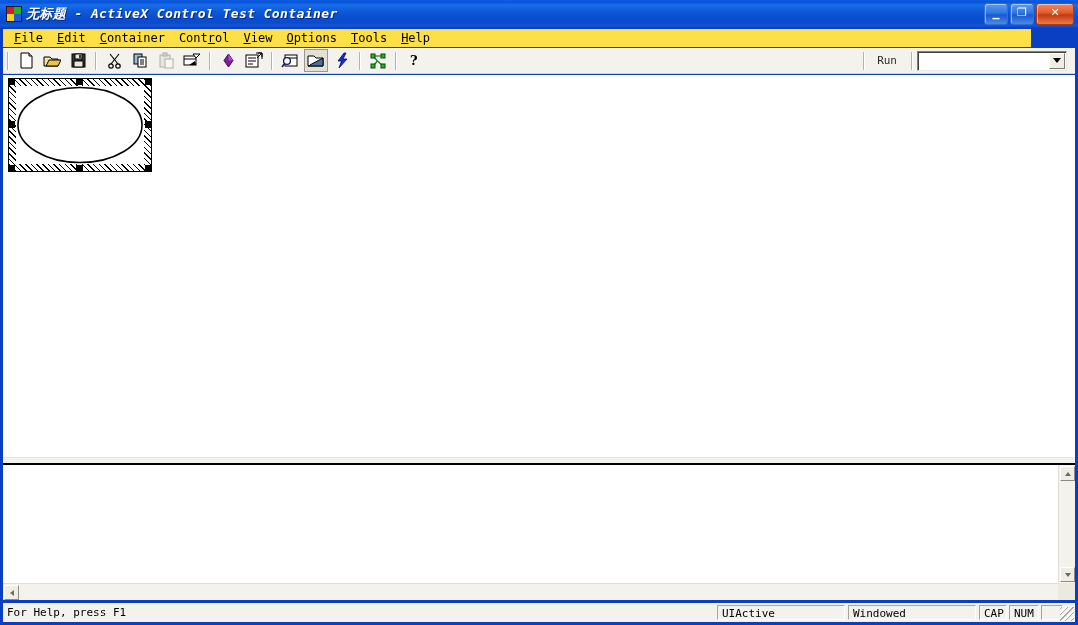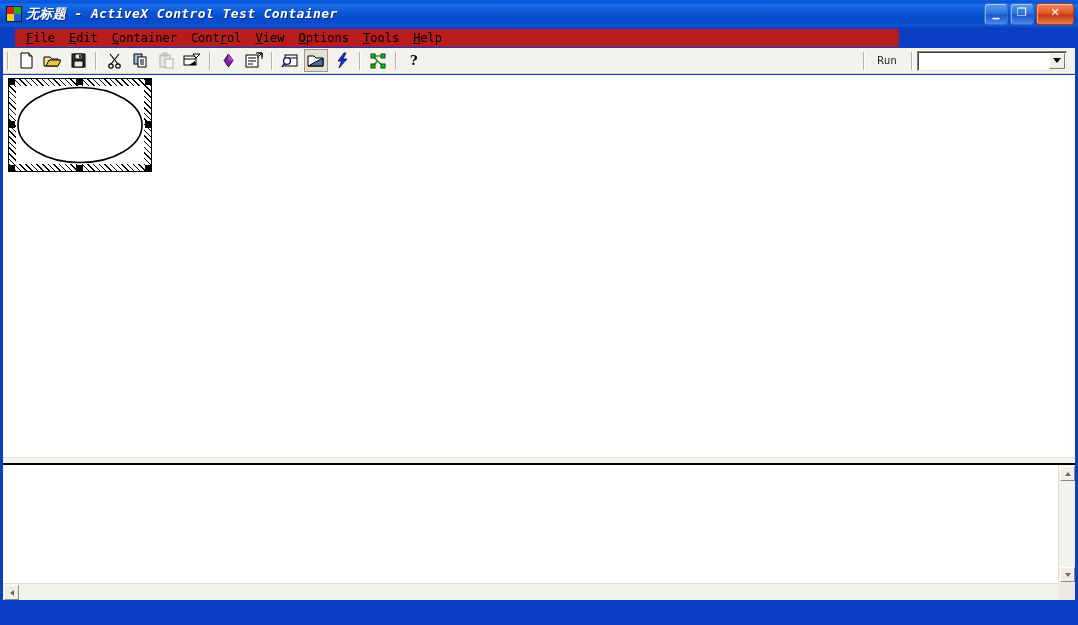--- a/index.html
+++ b/index.html
@@ -90,28 +90,27 @@
     font-weight: bold;
     line-height: 18px;
     text-align: center;
   }
   .win-btn.min .glyph { line-height: 14px; font-size: 14px; }
 
   
   .menubar {
     position: absolute;
     left: 3px; top: 29px;
-    width: 884px;
+    width: 1028px;
     height: 18px;
-    background: #b91c1c;
+    background: #fde047;
     display: flex;
     align-items: center;
     padding-left: 4px;
     box-sizing: border-box;
-    margin-left: 12px;
   }
   .menu-item {
     font-family: "DejaVu Sans Mono", "Liberation Mono", monospace;
     font-size: 12px;
     color: #000000;
     padding: 1px 7px;
     white-space: nowrap;
     cursor: default;
   }
   .menu-item u { text-decoration: underline; }
@@ -604,14 +603,23 @@
 
     <div class="hscroll">
       <span class="sb-btn sb-left">
           <span class="a-lf"></span>
         </span>
     </div>
 
     <div class="corner-box"></div>
   </div>
 
+  <div class="statusbar">
+    <span class="status-pane pane-help">For Help, press F1</span>
+    <span class="status-pane sunken pane-ui">UIActive</span>
+    <span class="status-pane sunken pane-win">Windowed</span>
+    <span class="status-pane sunken pane-cap">CAP</span>
+    <span class="status-pane sunken pane-num">NUM</span>
+    <span class="status-pane sunken pane-blank"></span>
+    <span class="grip"></span>
+  </div>
 
 </div>
 
 </body></html>

